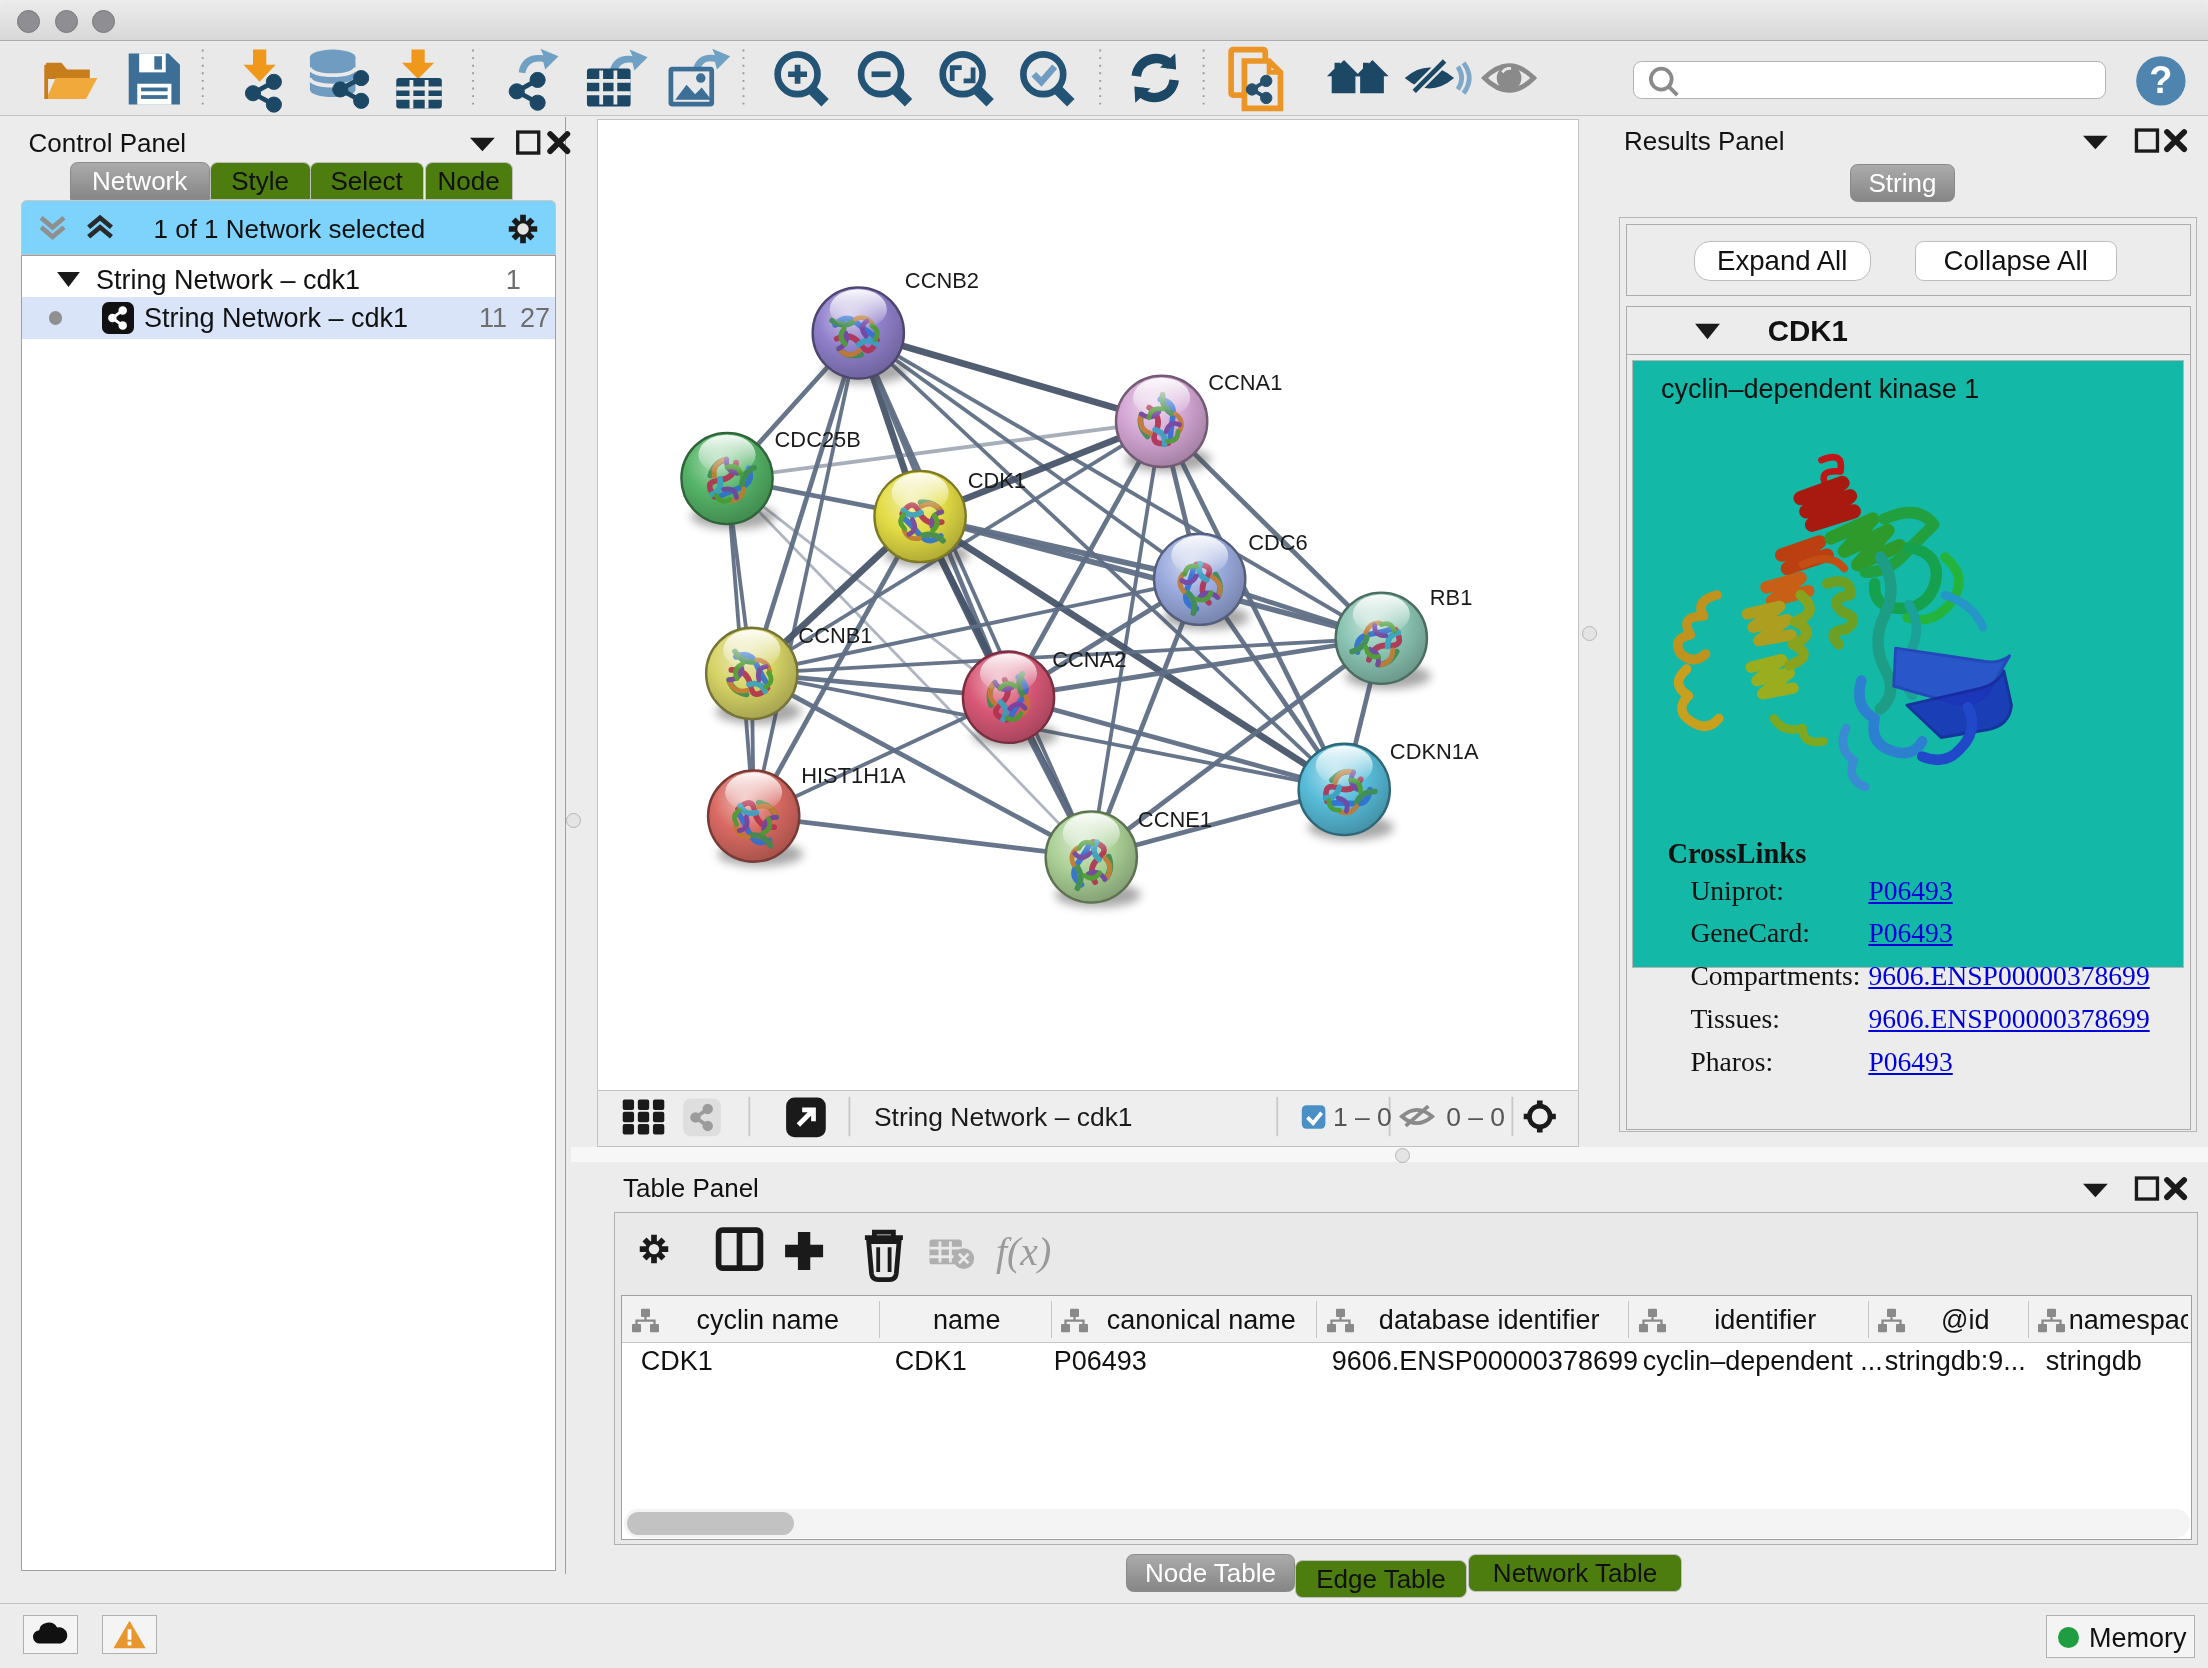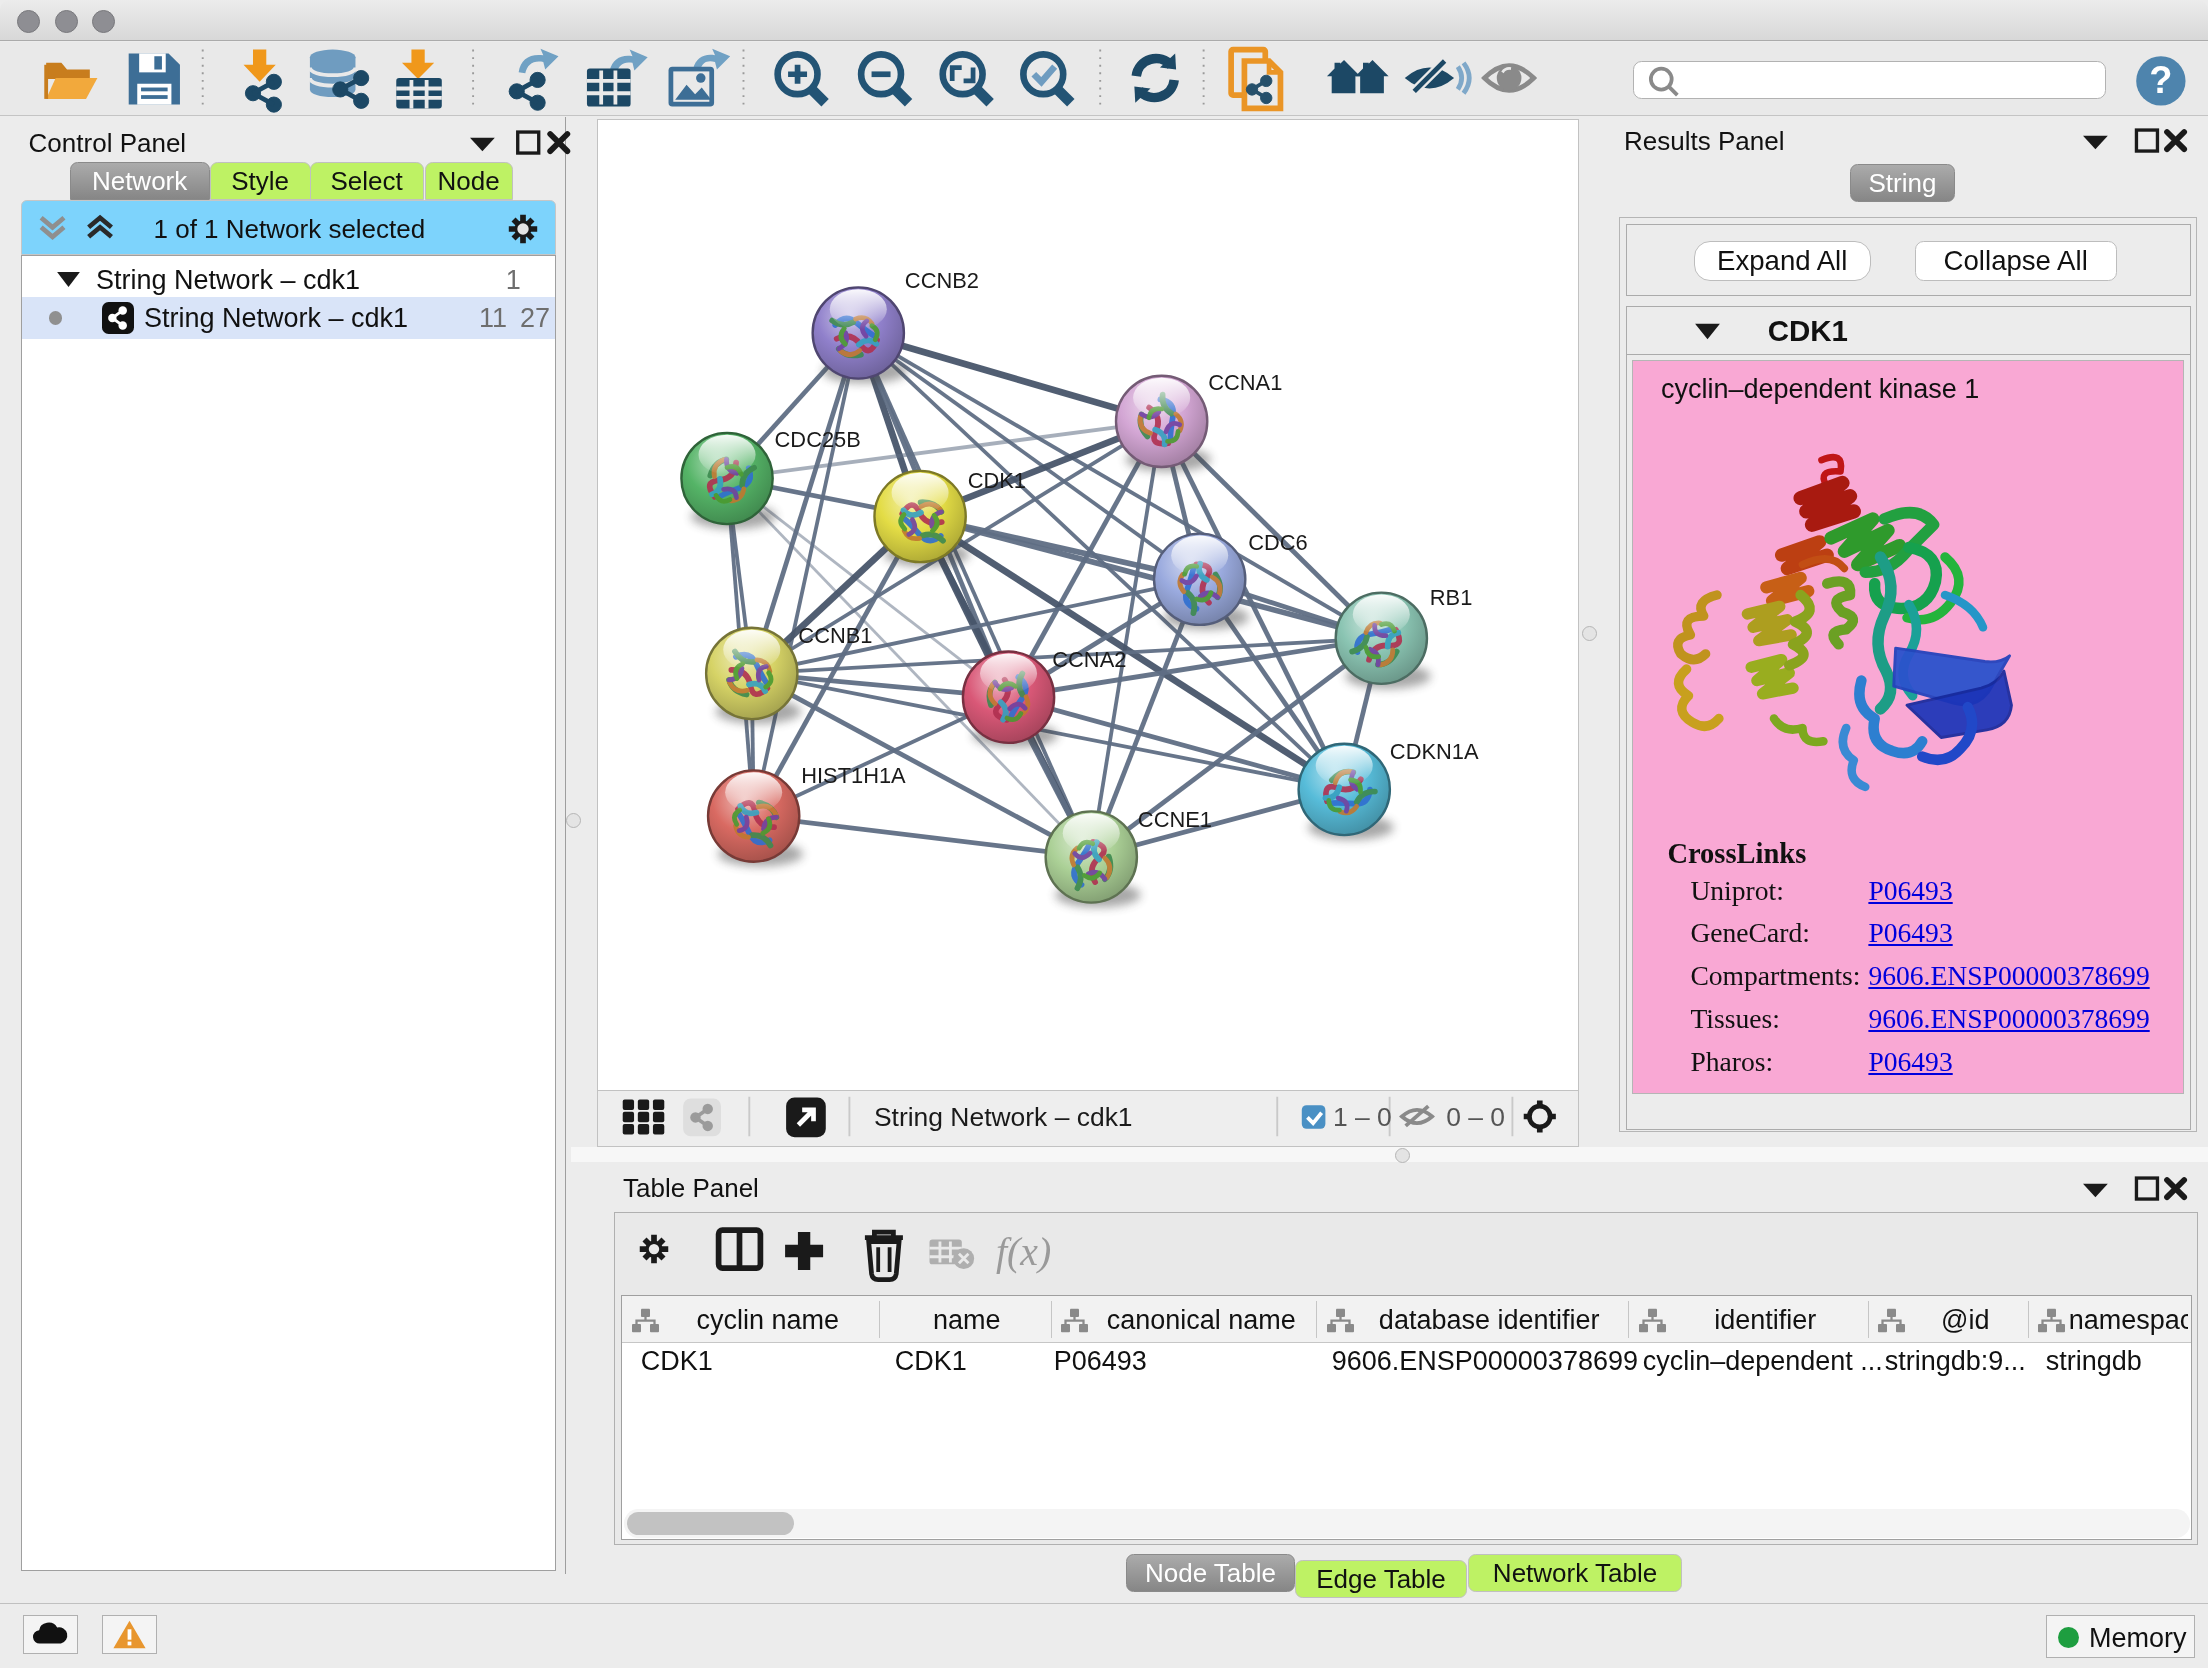--- a/index.html
+++ b/index.html
@@ -18,21 +18,21 @@
 
 
 #toolbar { position:absolute; left:0; top:42px; width:2208px; height:74px;
   background:#e9e9e9; border-bottom:1px solid #c4c4c4; }
 #searchbox { position:absolute; left:1633px; top:19px; width:473px; height:38px;
   background:#fff; border:1px solid #b2b2b2; border-radius:8.6px; }
 
 
 #controlpanel { position:absolute; left:7.6px; top:117px; width:558px; height:1457px; background:#ececec; border-right:1px solid #9e9e9e; }
 .paneltitle { font-size:26px; color:#111; }
-.tab { position:absolute; height:38px; background:#bef264; border:1px solid #c0c0c0;
+.tab { position:absolute; height:38px; background:#4d7c0f; border:1px solid #c0c0c0;
   border-radius:7.6px 7.6px 0 0; text-align:center; font-size:26px; color:#111; line-height:36px; }
 .tabsel { background:linear-gradient(#ababab,#868686); color:#fff; border-color:#8a8a8a; }
 
 #netview { position:absolute; left:597px; top:119px; width:982px; height:1027px; }
 #netcanvas { position:absolute; left:0px; top:0px; width:982px; height:972px; background:#fff;
   border:1px solid #c2c2c2; overflow:hidden; }
 #netbar { position:absolute; left:0px; top:972px; width:982px; height:56px; background:#eeeeee;
   border:1px solid #c2c2c2; border-top:none; overflow:hidden; }
 #graphwrap { position:absolute; left:-26px; top:-1px; }
 #netbarwrap { position:absolute; left:-25px; top:0px; }
@@ -577,21 +577,21 @@
       <div class="abs" style="left:288px; top:16px; width:202px; height:40px; background:#fff; border:1px solid #bdbdbd; border-radius:8.6px; text-align:center; line-height:38px; font-size:27.6px; color:#111;">Collapse All</div>
     </div>
 
     <div class="abs" style="left:5.7px; top:88px; width:565px; height:824px; background:#ececec; border:1px solid #ababab;">
       <div class="abs" style="left:0px; top:0px; width:563px; height:48px; background:#ececec; border-bottom:1px solid #ababab;">
         <svg class="abs" style="left:67px; top:14.3px;" width="27" height="21" viewBox="0 0 28 22">
             <path d="M1 3 h26 l-13 16 z" fill="#1a1a1a"></path>
           </svg>
         <div class="abs" style="left:141px; top:6.7px; font-size:29.5px; font-weight:bold; color:#111;">CDK1</div>
       </div>
-      <div class="abs" style="left:5.7px; top:53px; width:552px; height:734px; background:#f9a8d4; border:1px solid #b5b5b5;">
+      <div class="abs" style="left:5.7px; top:53px; width:552px; height:608px; background:#14b8a6; border:1px solid #b5b5b5;">
         <div class="abs" style="left:27.6px; top:13.3px; font-size:27px; color:#111;">cyclin–dependent kinase 1</div>
 
         <svg class="abs" style="left:27px; top:82px;" width="418" height="361" viewBox="0 0 440 380">
           <g fill="none" stroke-linecap="round" stroke-linejoin="round">
             <path d="M170 18 q24 -10 20 12 q-26 -2 -14 16" stroke="#c01617" stroke-width="7"></path>
             <path d="M148 58 l44 -16 l-38 30 l46 -16 l-40 30 l44 -14" stroke="#a81a10" stroke-width="15"></path>
             <path d="M128 118 l40 -14 l-34 28 l42 -14" stroke="#bc3f12" stroke-width="14"></path>
             <path d="M112 152 l36 -10 l-30 24 l38 -10" stroke="#c75f16" stroke-width="13"></path>
             <path d="M150 128 q30 -14 44 4" stroke="#c24e14" stroke-width="8"></path>
             <path d="M60 160 q-24 6 -14 22 q-26 0 -14 20 q-20 4 -10 20 q14 12 26 0" stroke="#c0931e" stroke-width="10"></path>

